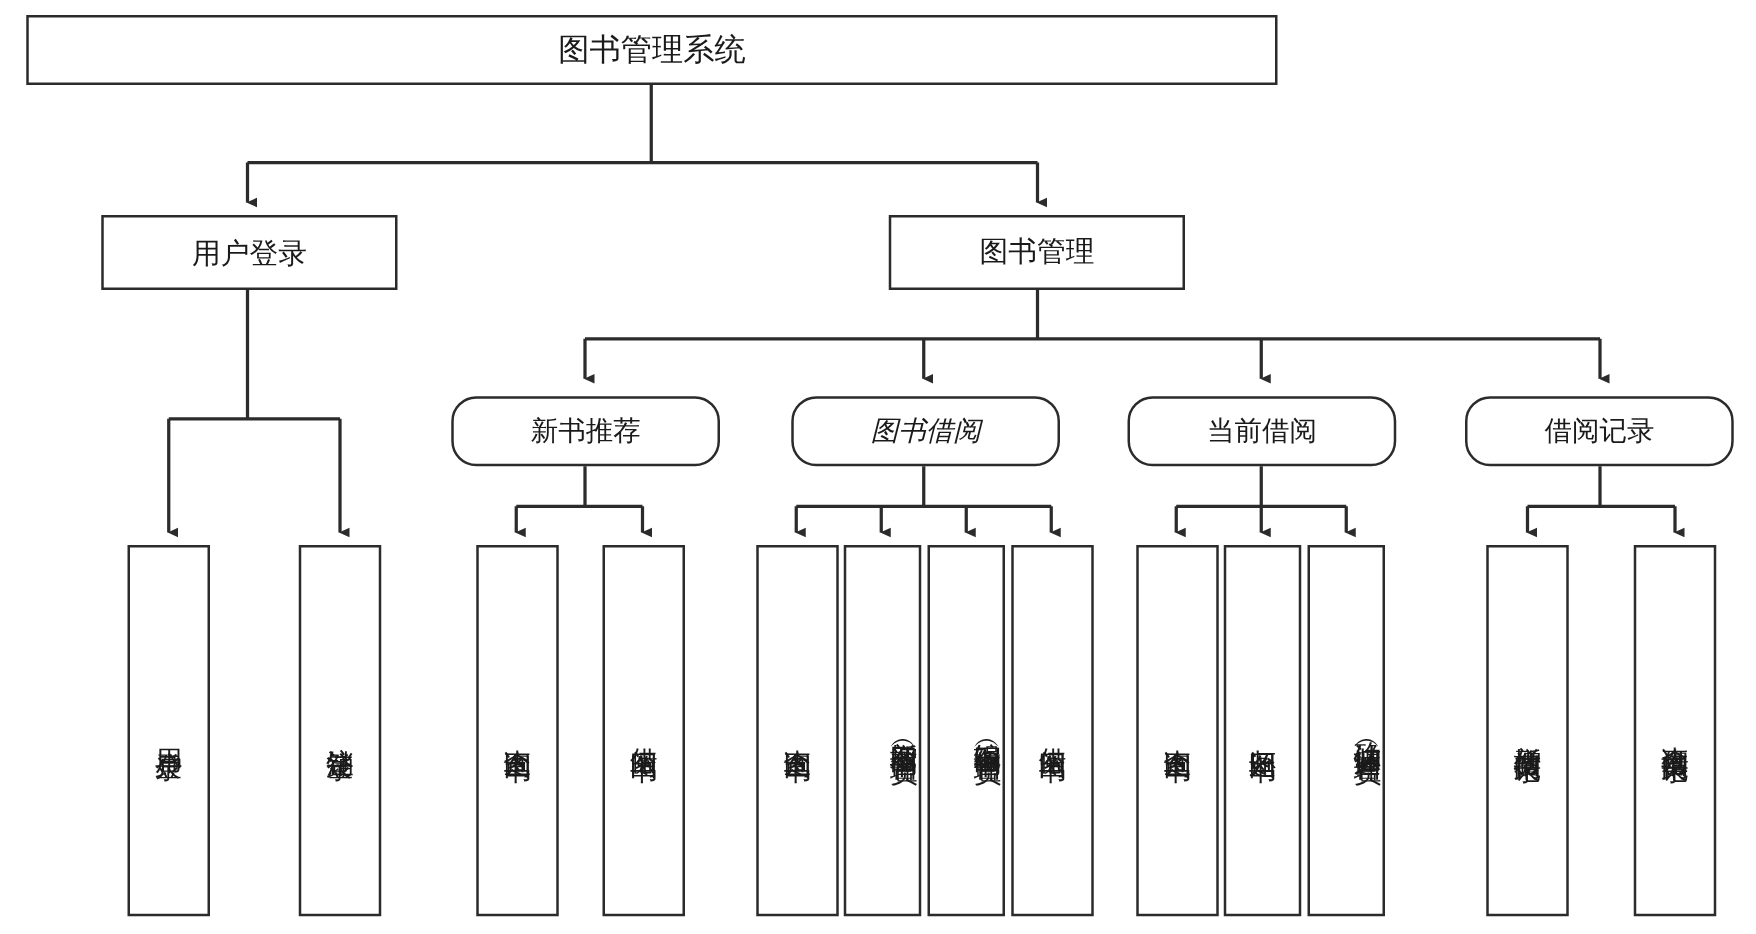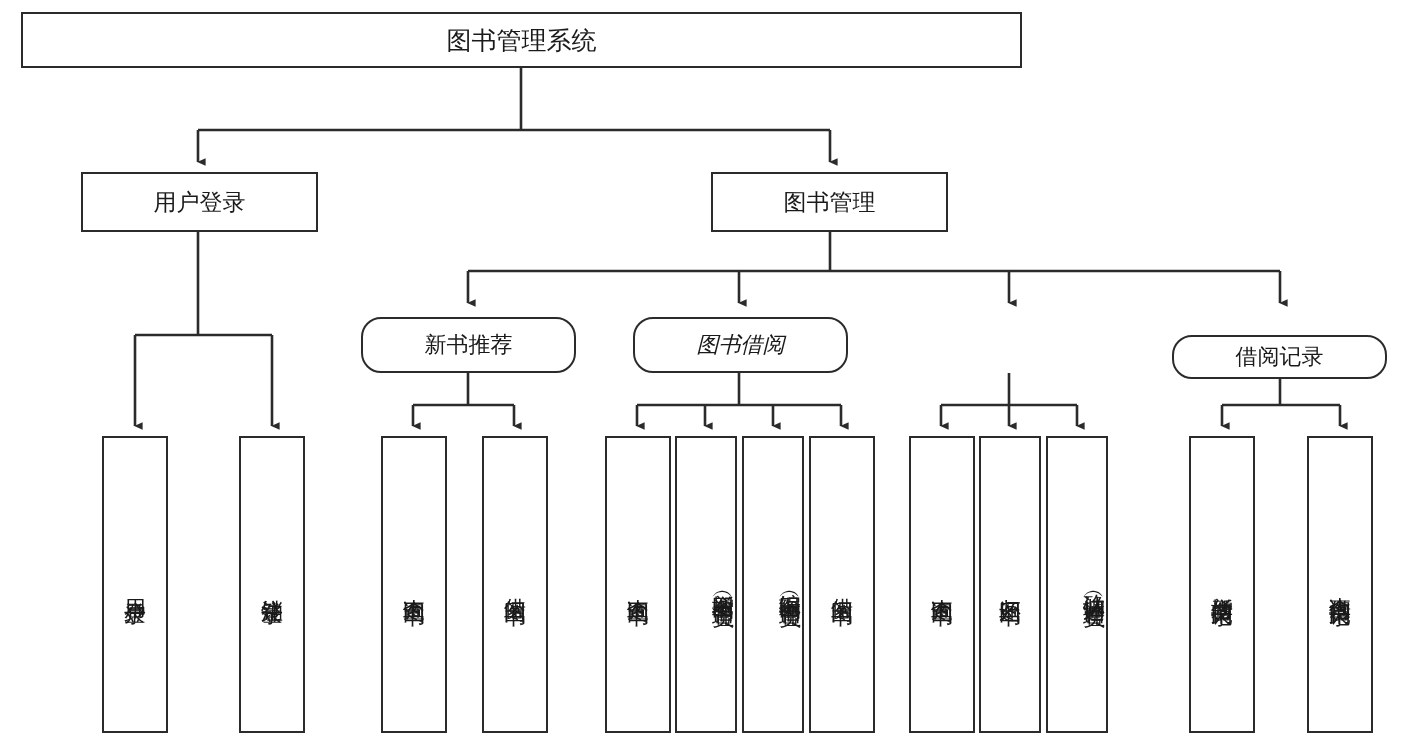--- a/index.html
+++ b/index.html
@@ -141,31 +141,34 @@
     </g>
   </svg>
 
   <div class="node-box lvl1" style="left:21px; top:12px; width:1001px; height:56px;">
     <span class="node-label">图书管理系统</span>
   </div>
 
   <div class="node-box lvl2" style="left:81px; top:172px; width:237px; height:60px;">
     <span class="node-label">用户登录</span>
   </div>
-  <div class="node-box lvl2" style="left:711px; top:172px; width:237px; height:60px;">
+  <div class="node-box lvl2" style="left:711px; top:172px; width:237px; height:60px;font-family:Liberation Serif, serif;">
     <span class="node-label">图书管理</span>
   </div>
 
   <div class="node-box lvl3" style="left:361px; top:317px; width:215px; height:56px;">
     <span class="node-label">新书推荐</span>
   </div>
   <div class="node-box lvl3" style="left:633px; top:317px; width:215px; height:56px;font-style:italic;">
     <span class="node-label">图书借阅</span>
   </div>
-  <div class="node-box lvl3" style="left:1172px; top:317px; width:215px; height:44px;margin-top:18px;">
+  <div class="node-box lvl3" style="left:902px; top:317px; width:215px; height:56px;">
+    <span class="node-label">当前借阅</span>
+  </div>
+  <div class="node-box lvl3" style="left:1172px; top:317px; width:215px; height:56px;">
     <span class="node-label">借阅记录</span>
   </div>
 
   <div class="node-box leaf" style="left:102px; top:436px; width:66px; height:297px;">
     <span class="node-label">用户登录</span>
   </div>
   <div class="node-box leaf" style="left:239px; top:436px; width:66px; height:297px;">
     <span class="node-label">注销登录</span>
   </div>
 

